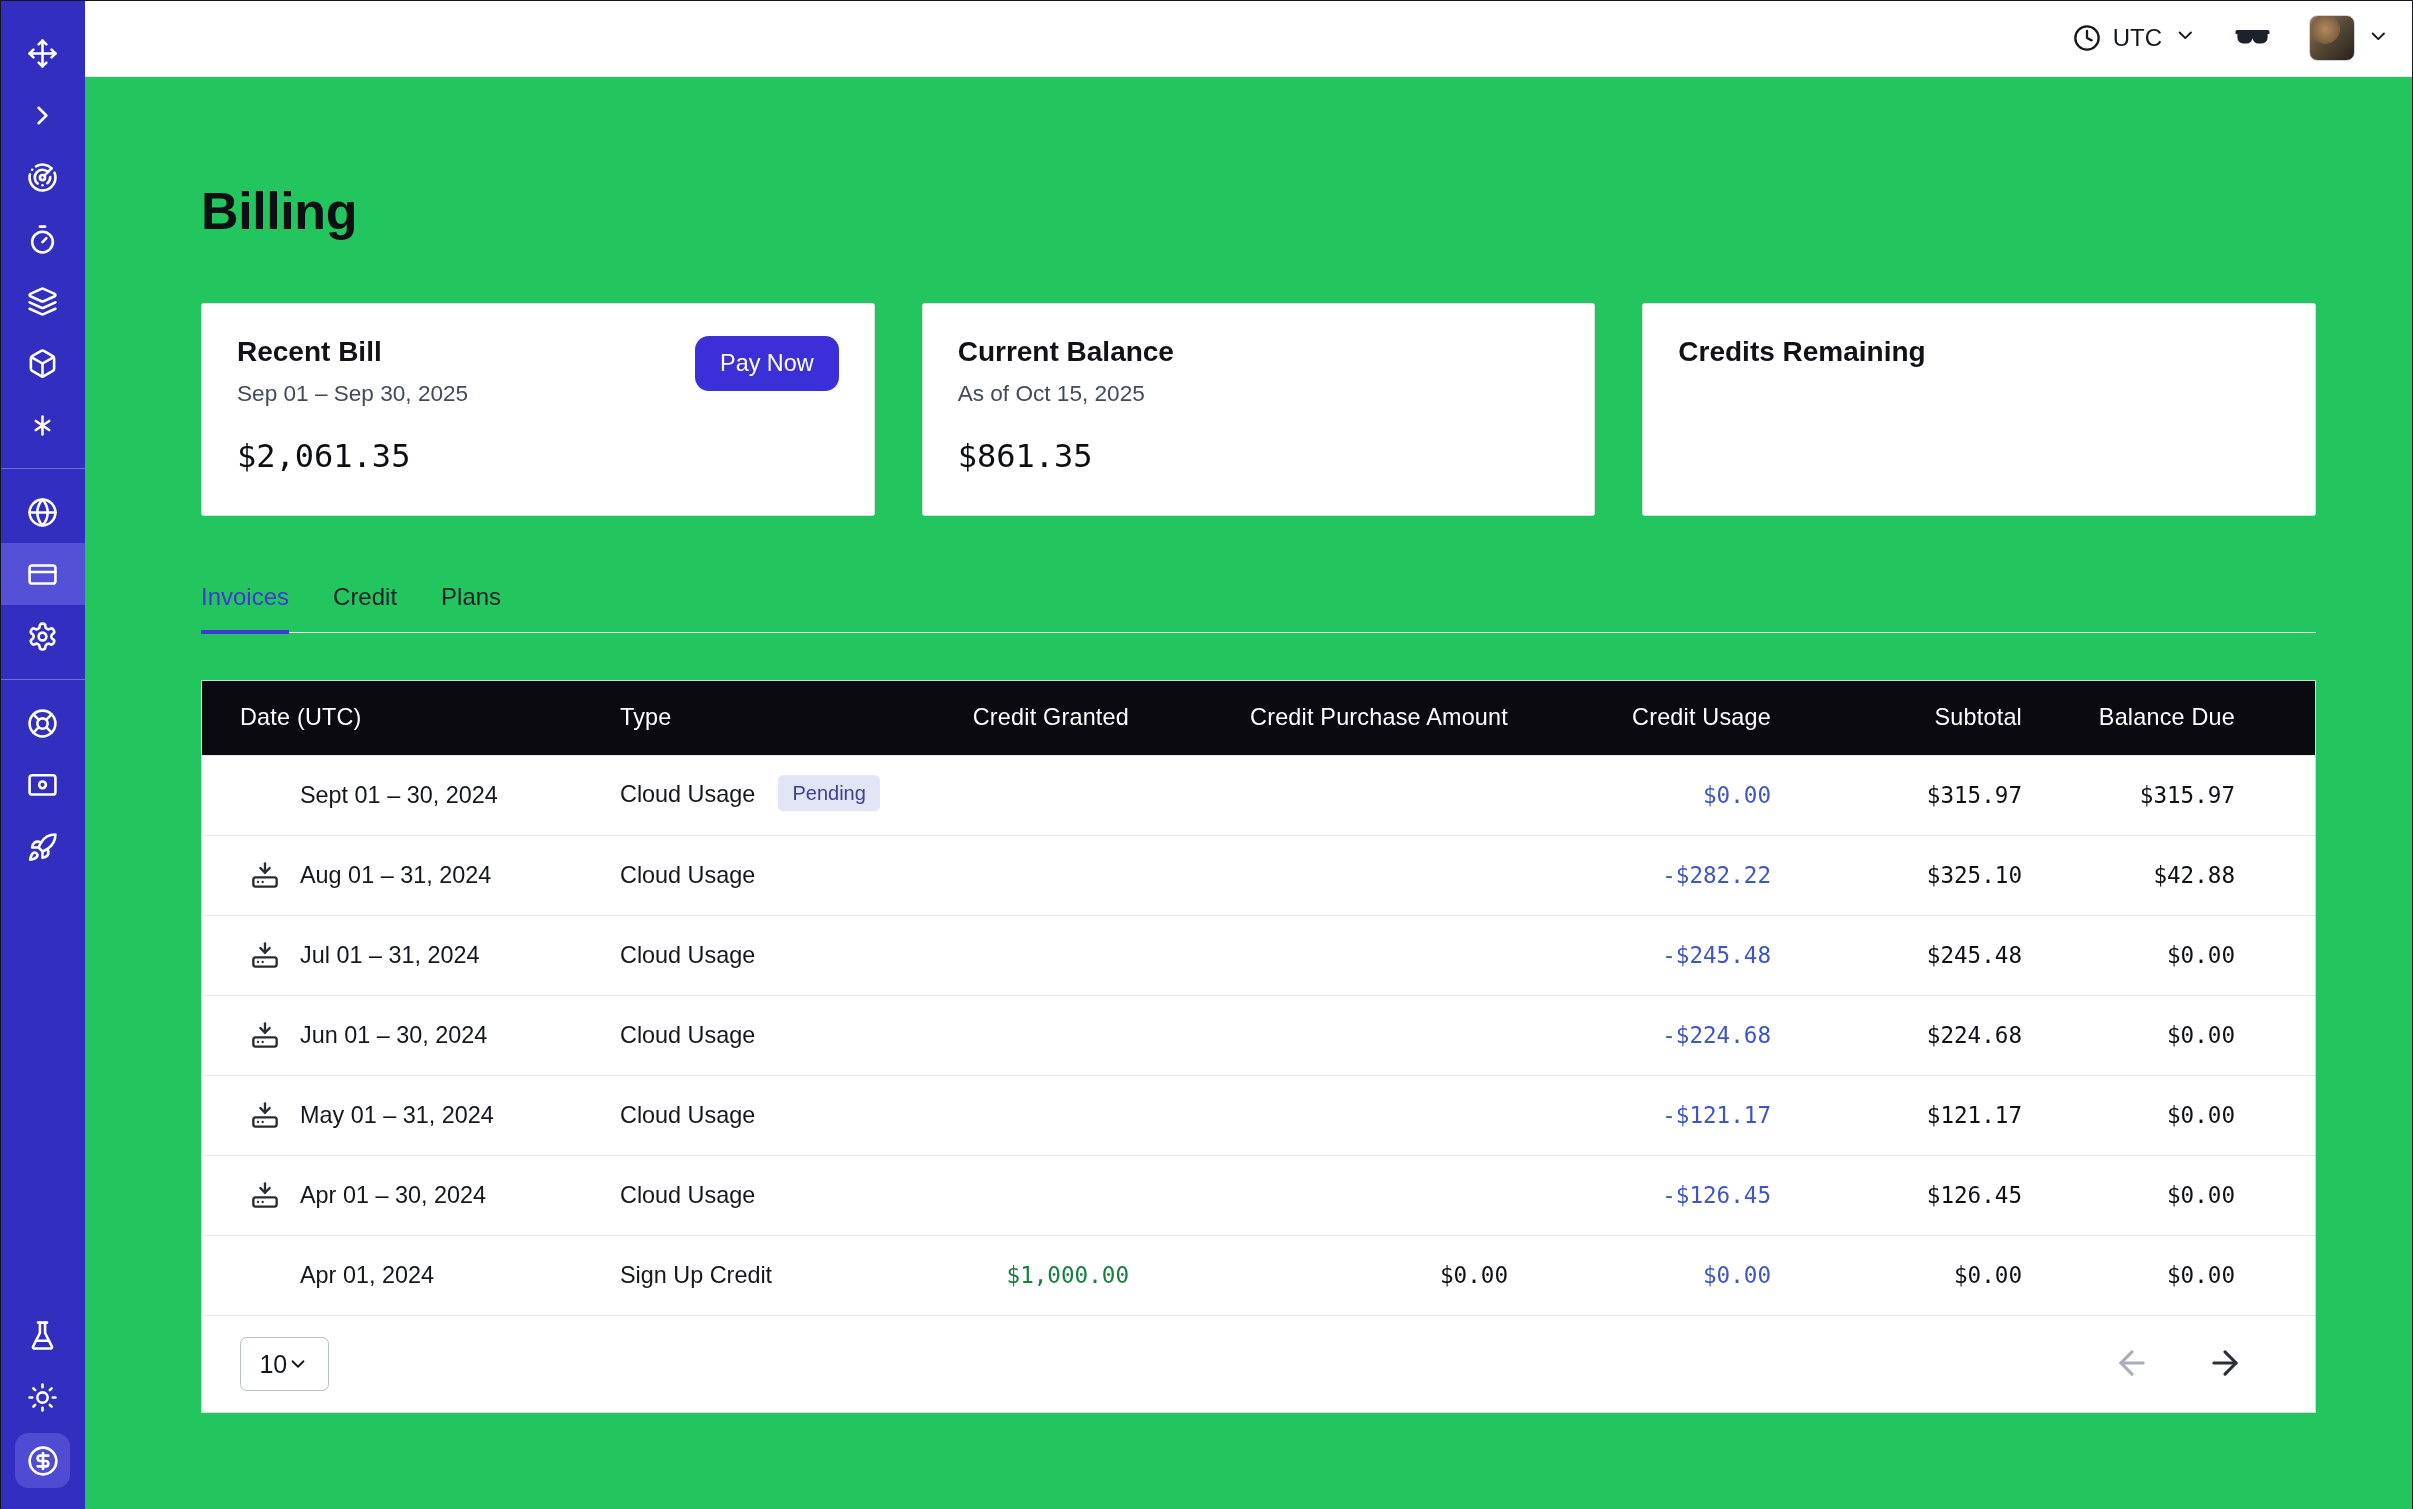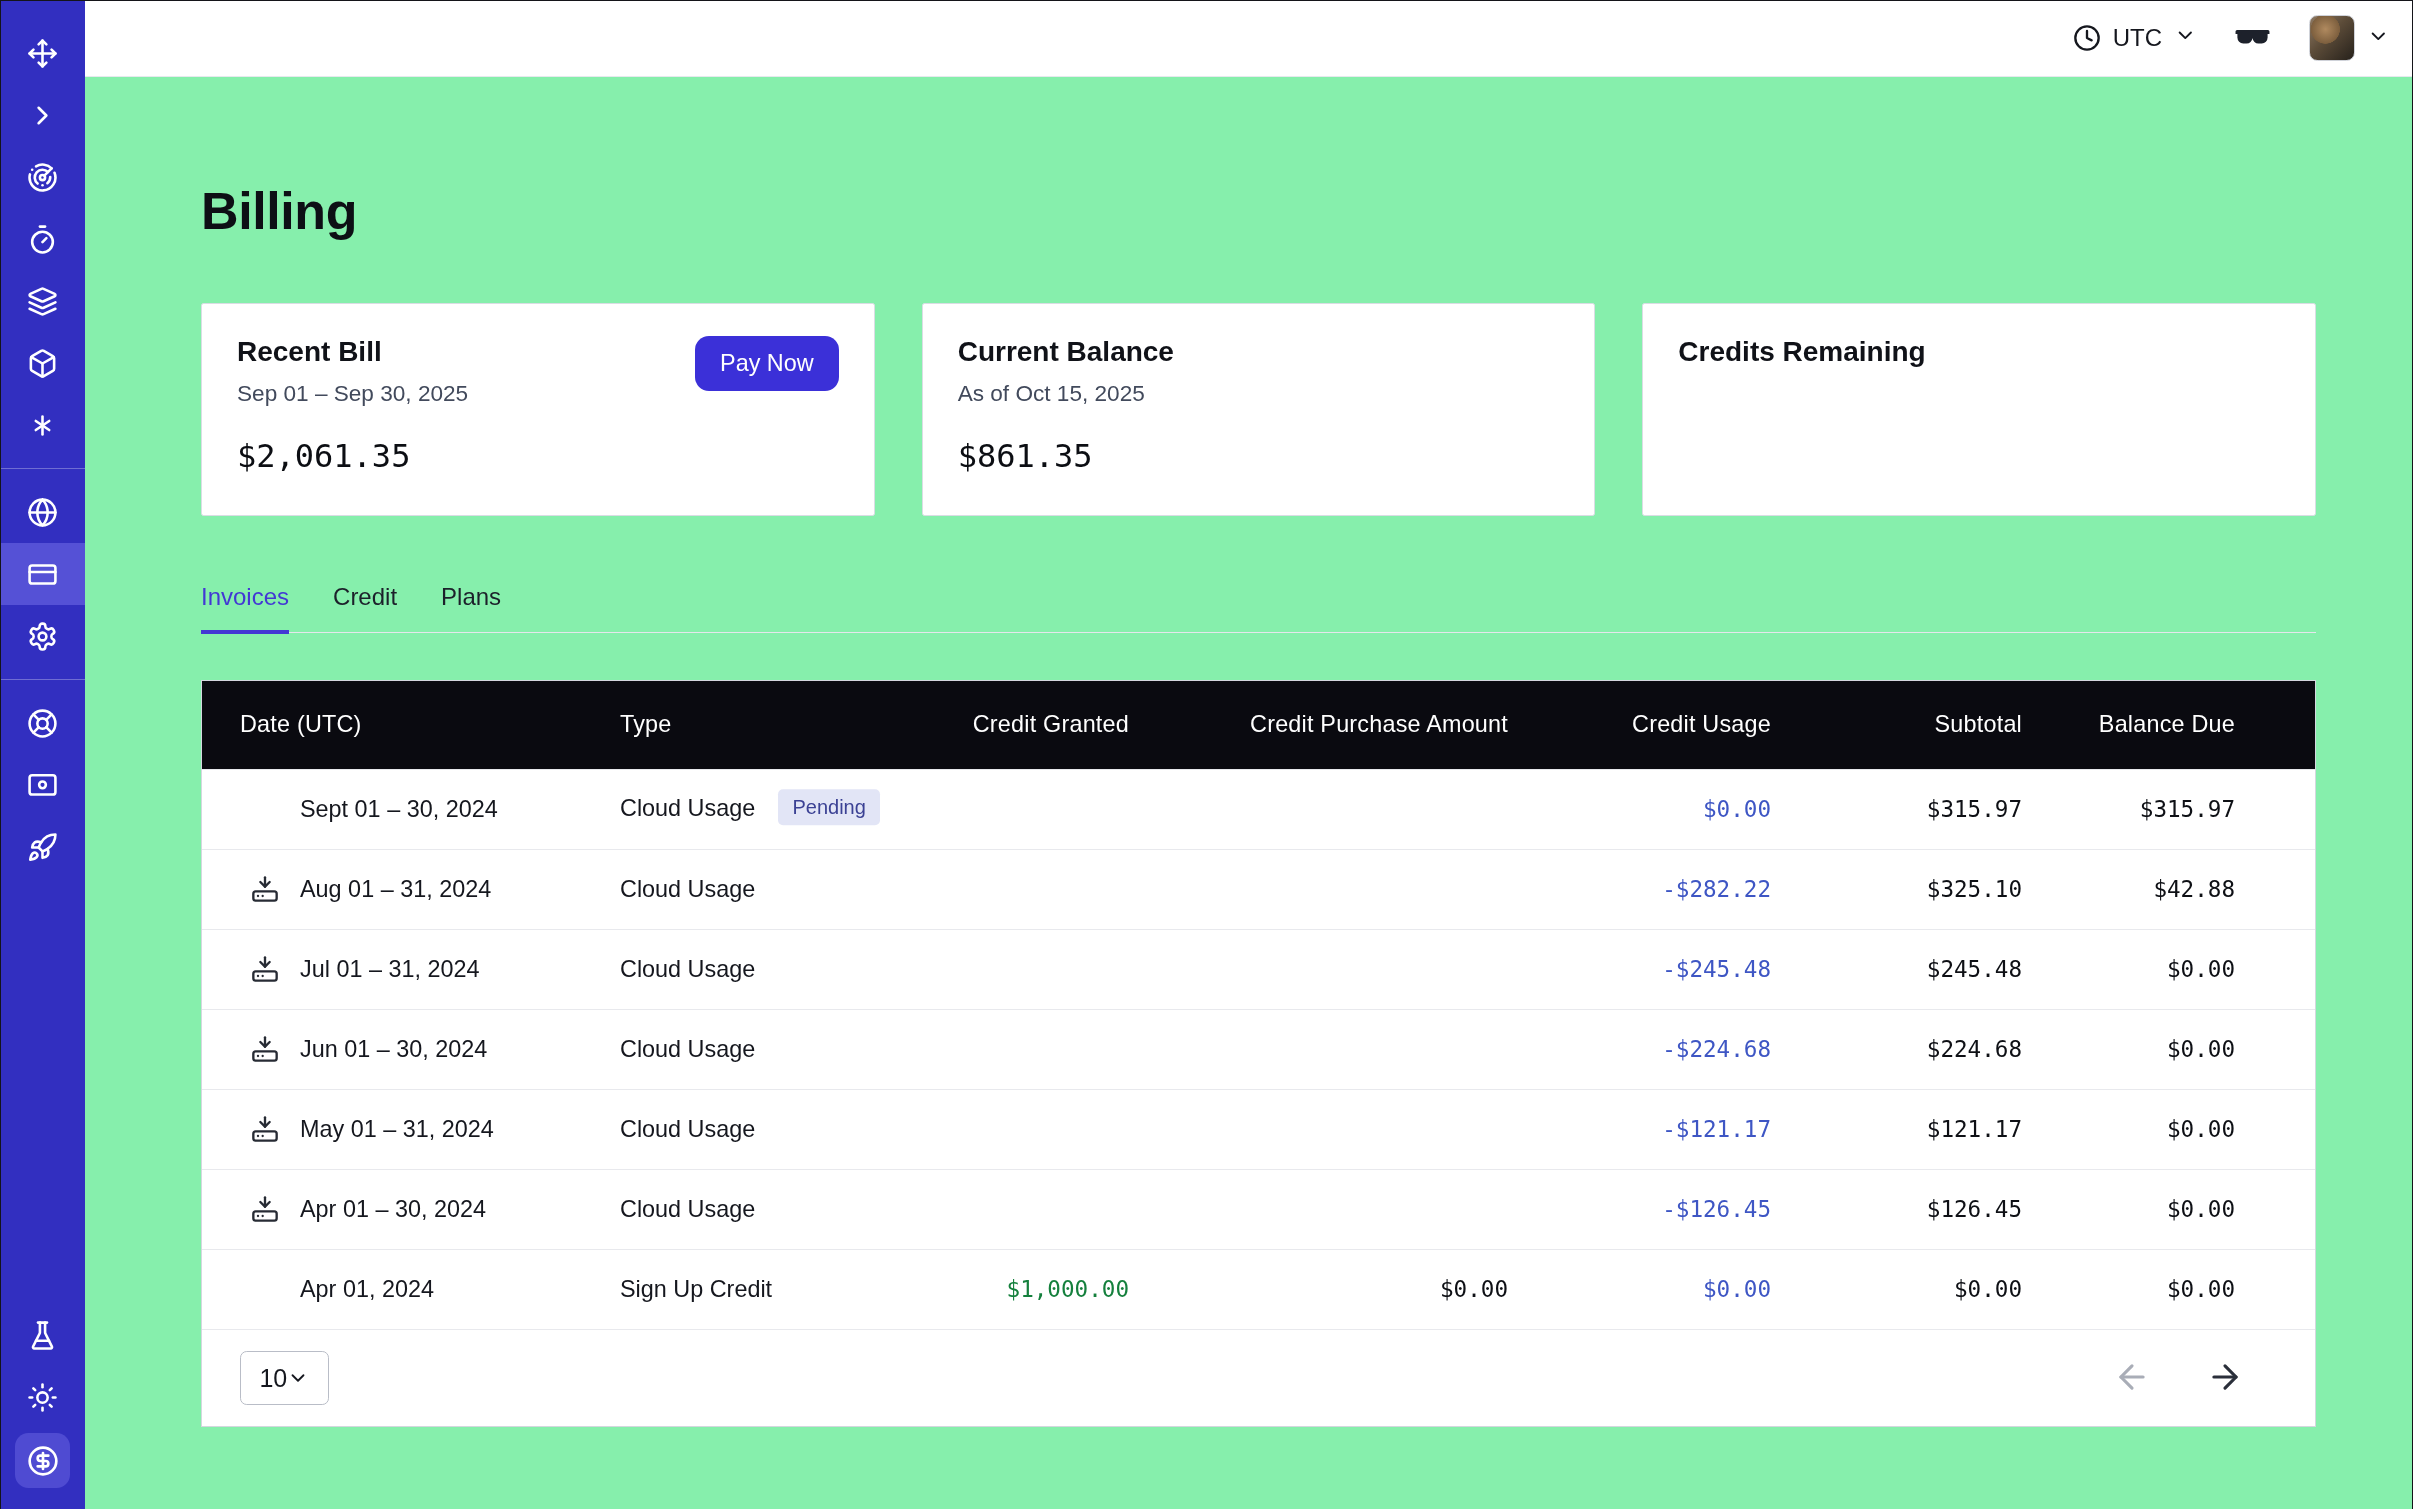--- a/index.html
+++ b/index.html
@@ -46,21 +46,21 @@
   .avatar {
     width:46px; height:46px; border-radius:8.4px; border:0.8px solid #cfd2d9;
     background:
       radial-gradient(circle at 35% 30%, #b08a5f 0%, #7d5f3e 34%, rgba(0,0,0,0) 35%),
       linear-gradient(135deg,#8f7a63 0%,#5b4b38 45%,#26211b 100%);
   }
 
   
   main {
     position:absolute; left:85px; top:77px; right:0; bottom:0;
-    background:#86efac; padding:0 97px 67px 116px; overflow:hidden;
+    background:#22c55e; padding:0 97px 67px 116px; overflow:hidden;
   }
   h1 { margin:104px 0 0; font-size:52px; font-weight:700; color:#0d0f15; letter-spacing:-0.4px; }
 
   .cards { display:grid; grid-template-columns:1fr 1fr 1fr; gap:47px; margin-top:62px; }
   .card { background:#fff; border:1.7px solid #dadde4; border-radius:2.5px; padding:32px 35px; min-height:213px; }
   .card-head { display:flex; justify-content:space-between; align-items:flex-start; }
   .card-title { font-size:28px; font-weight:700; color:#101218; }
   .card-sub { font-size:22.6px; color:#424a5c; margin-top:13px; min-height:28px; }
   .card-amount { font-family:"DejaVu Sans Mono", monospace; font-size:32px; color:#0c0e13; margin-top:28px; }
   .btn-primary {
@@ -71,21 +71,21 @@
   .tabs { display:flex; gap:44px; margin-top:67px; border-bottom:1.7px solid #e5e7ec; }
   .tab { font-size:24px; color:#1c202a; padding-bottom:21px; cursor:pointer; position:relative; }
   .tab.active { color:#4338d4; }
   .tab.active::after { content:""; position:absolute; left:0; right:0; bottom:-1.7px; height:4.2px; background:#4338d4; }
 
   
   .tablewrap { margin-top:47px; border:1.7px solid #d4d7de; background:#fff; }
   table { width:100%; border-collapse:collapse; table-layout:fixed; }
   thead th {
     background:#0a0a10; color:#fff; font-size:23.4px; font-weight:400;
-    height:88px; text-align:left; padding:0; letter-spacing:0.2px;
+    height:74px; text-align:left; padding:0; letter-spacing:0.2px;
   }
   th.c1 { padding-left:38px; }
   .num { text-align:right; }
   .pr-a { padding-right:33px; }
   .pr-b { padding-right:26px; }
   .pr-c { padding-right:80px; }
   tbody td { border-top:1.7px solid #e8e9ed; height:80px; font-size:23.4px; color:#15171e; padding:0; }
   td.c-date { padding-left:49px; }
   .dcell { display:flex; align-items:center; }
   .dl { width:49px; display:inline-flex; align-items:center; color:#272b34; }

